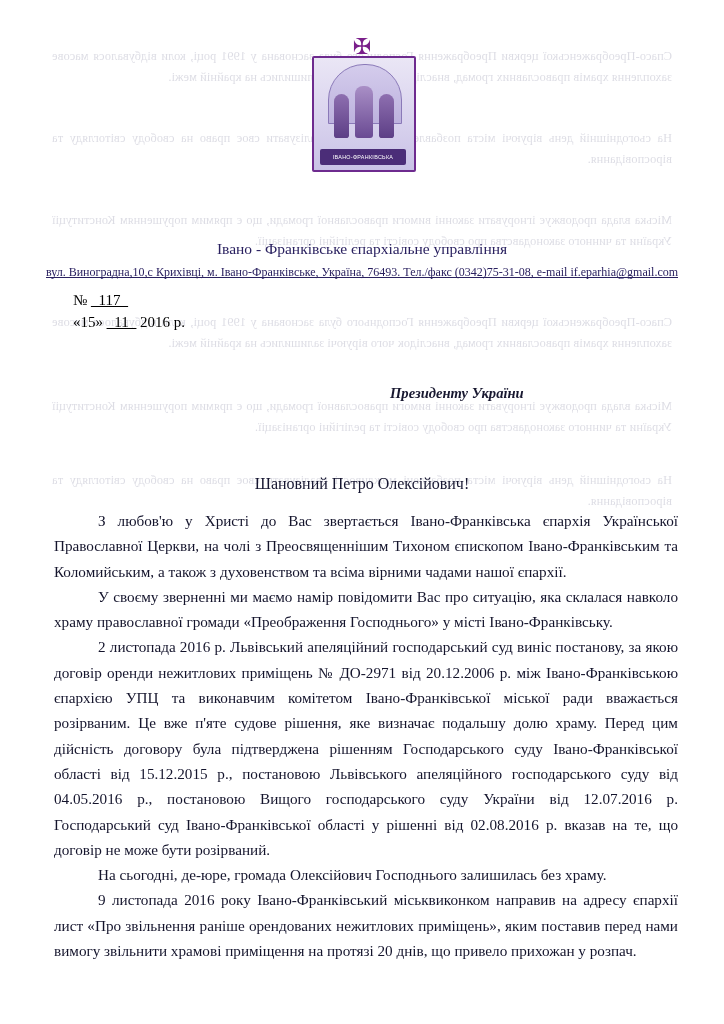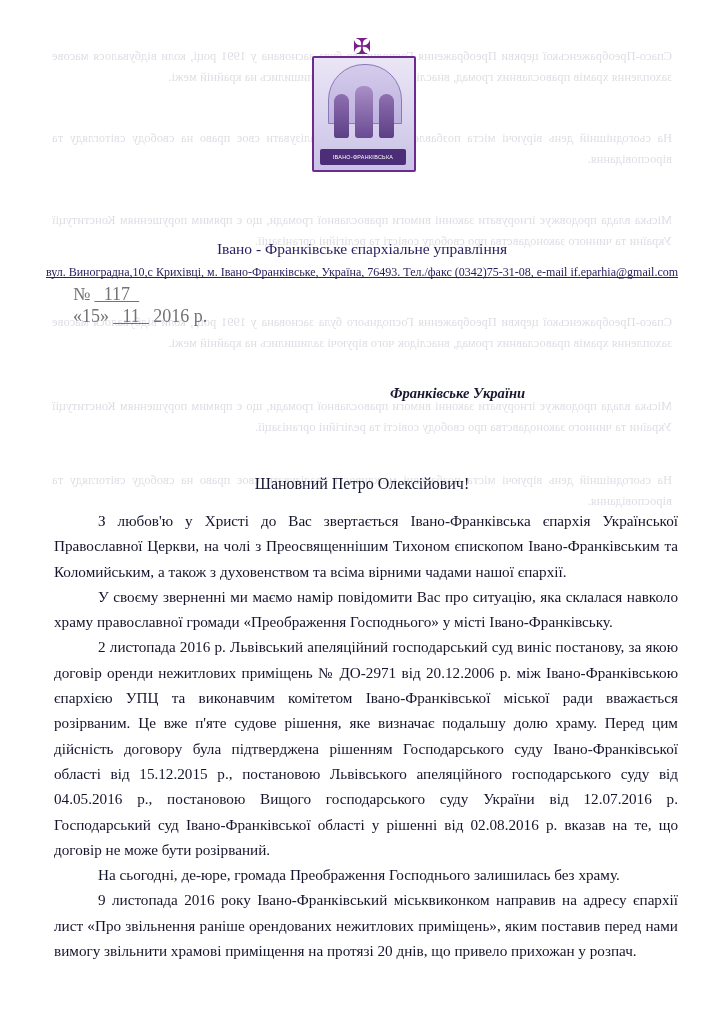--- a/index.html
+++ b/index.html
@@ -166,24 +166,24 @@
     top: 277px;
     width: 632px;
     height: 1px;
     background: #2a2160;
   }
 
   
   .refblock {
     position: absolute;
     left: 73px;
-    top: 283px;
-    font-size: 18px;
+    top: 289px;
+    font-size: 15px;
     line-height: 22px;
-    color: #737373;
+    color: #000000;
   }
   .refblock .line { white-space: nowrap; }
 
   
   .addressee {
     position: absolute;
     left: 390px;
     top: 383px;
     width: 300px;
     font-style: italic;
@@ -258,26 +258,26 @@
       <span class="u">_117_</span>
     </div>
     <div class="line">
       <span>«15»</span>
       <span class="u">_11_</span>
       <span>2016 р.</span>
     </div>
   </div>
 
   <div class="addressee">
-    <div>Франківське України</div>
+    <div>Президенту України</div>
   </div>
 
   <div class="salutation">Шановний Петро Олексійович!</div>
 
   <div class="body-text">
     <p>З любов'ю у Христі до Вас звертається Івано-Франківська єпархія Української Православної Церкви, на чолі з Преосвященнішим Тихоном єпископом Івано-Франківським та Коломийським, а також з духовенством та всіма вірними чадами нашої єпархії.</p>
     <p>У своєму зверненні ми маємо намір повідомити Вас про ситуацію, яка склалася навколо храму православної громади «Преображення Господнього» у місті Івано-Франківську.</p>
     <p>2 листопада 2016 р. Львівський апеляційний господарський суд виніс постанову, за якою договір оренди нежитлових приміщень № ДО-2971 від 20.12.2006 р. між Івано-Франківською єпархією УПЦ та виконавчим комітетом Івано-Франківської міської ради вважається розірваним. Це вже п'яте судове рішення, яке визначає подальшу долю храму. Перед цим дійсність договору була підтверджена рішенням Господарського суду Івано-Франківської області від 15.12.2015 р., постановою Львівського апеляційного господарського суду від 04.05.2016 р., постановою Вищого господарського суду України від 12.07.2016 р. Господарський суд Івано-Франківської області у рішенні від 02.08.2016 р. вказав на те, що договір не може бути розірваний.</p>
-    <p>На сьогодні, де-юре, громада Преображення Господнього залишилась без храму.</p>
+    <p>На сьогодні, де-юре, громада Олексійович Господнього залишилась без храму.</p>
     <p>9 листопада 2016 року Івано-Франківський міськвиконком направив на адресу єпархії лист «Про звільнення раніше орендованих нежитлових приміщень», яким поставив перед нами вимогу звільнити храмові приміщення на протязі 20 днів, що привело прихожан у розпач.</p>
   </div>
 
 </div>
 
 </body></html>

